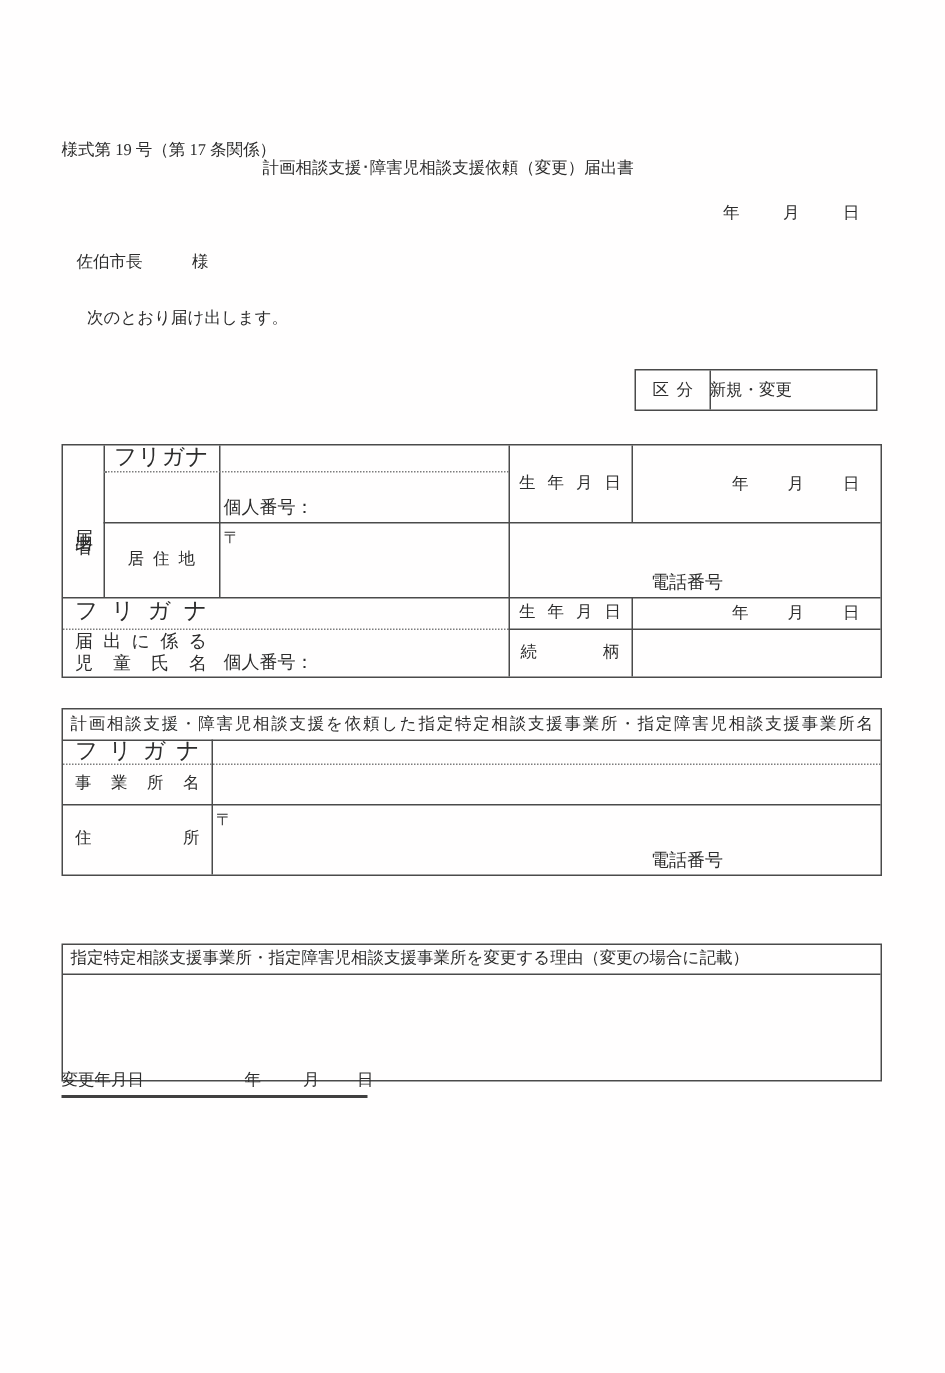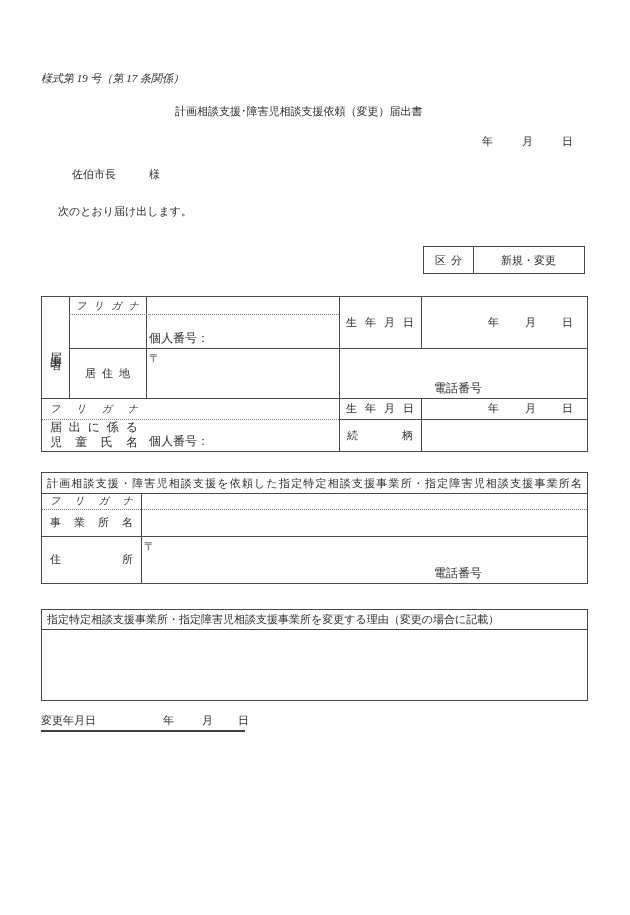--- a/index.html
+++ b/index.html
@@ -9,46 +9,46 @@
     color:#2c2c2c;font-size:11px;overflow:hidden;
   }
   .abs{position:absolute;}
   
   .hl{position:absolute;height:0;border-top:1px solid #4a4a4a;}
   .vl{position:absolute;width:0;border-left:1px solid #4a4a4a;}
   .dl{position:absolute;height:0;border-top:1px dotted #7d7d7d;}
   .box{position:absolute;border:1px solid #4a4a4a;box-sizing:border-box;background:#fffefe;}
   
   .just{text-align:justify;text-align-last:justify;}
-  .cntr{text-align:center;}
+  .cntr{text-align:left;}
   .cell{position:absolute;box-sizing:border-box;}
   .vcenter{display:flex;align-items:center;}
-  .small{font-size:10px;font-style:italic;}
+  .small{font-size:15px;}
   .mid{font-size:12px;}
   .vert{
     writing-mode:vertical-rl;text-orientation:upright;
     letter-spacing:3px;
   }
   .tokens{display:flex;}
 </style>
 </head>
 <body>
 
 <div class="page">
 
-  <div class="abs" style="left:41px;top:71px;font-style:italic;">様式第 19 号（第 17 条関係）</div>
+  <div class="abs" style="left:41px;top:92px;">様式第 19 号（第 17 条関係）</div>
   <div class="abs" style="left:163px;top:104px;padding-left:12px;">計画相談支援･障害児相談支援依頼（変更）届出書</div>
 
   <div class="abs tokens" style="left:482px;top:134px;gap:29px;">
     <span>年</span>
     <span>月</span>
     <span>日</span>
   </div>
 
-  <div class="abs tokens" style="left:72px;top:167px;gap:33px;">
+  <div class="abs tokens" style="left:51px;top:167px;gap:33px;">
     <span>佐伯市長</span>
     <span>様</span>
   </div>
 
   <div class="abs" style="left:58px;top:204px;">次のとおり届け出します。</div>
 
   <div class="box" style="left:423px;top:246px;width:162px;height:28px;">
     <div class="vl" style="left:49px;top:0;height:26px;"></div>
     <div class="cell just" style="left:0;top:0;width:49px;height:26px;line-height:26px;padding:0 11px;">区分</div>
     <div class="cell cntr" style="left:49px;top:0;width:111px;height:26px;line-height:26px;">新規・変更</div>
@@ -115,21 +115,21 @@
     <div class="cell just small" style="left:0;top:20px;width:99px;height:16px;line-height:16px;padding:0 8px;">フリガナ</div>
     <div class="cell just" style="left:0;top:63px;width:99px;height:47px;line-height:47px;padding:0 8px;">住所</div>
     <div class="cell just" style="left:0;top:36px;width:99px;height:27px;line-height:27px;padding:0 8px;">事業所名</div>
 
     <div class="cell" style="left:99px;top:20px;width:446px;height:16px;"></div>
     <div class="cell" style="left:99px;top:36px;width:446px;height:27px;"></div>
     <div class="abs" style="left:102px;top:66px;">〒</div>
     <div class="abs mid" style="left:392px;top:92px;">電話番号</div>
   </div>
 
-  <div class="box" style="left:41px;top:609px;width:547px;height:92px;">
+  <div class="box" style="left:41px;top:629px;width:547px;height:92px;">
     <div class="cell" style="left:0;top:0;width:545px;height:19px;line-height:19px;padding:0 5px;">指定特定相談支援事業所・指定障害児相談支援事業所を変更する理由（変更の場合に記載）</div>
     <div class="hl" style="left:0;top:19px;width:545px;"></div>
     <div class="cell" style="left:0;top:19px;width:545px;height:71px;"></div>
   </div>
 
   <div class="abs" style="left:41px;top:712px;width:204px;height:18px;border-bottom:2px solid #404040;">
     <span class="abs" style="left:0;top:0;line-height:17px;">変更年月日</span>
     <span class="abs" style="left:122px;top:0;line-height:17px;">年</span>
     <span class="abs" style="left:161px;top:0;line-height:17px;">月</span>
     <span class="abs" style="left:197px;top:0;line-height:17px;">日</span>

